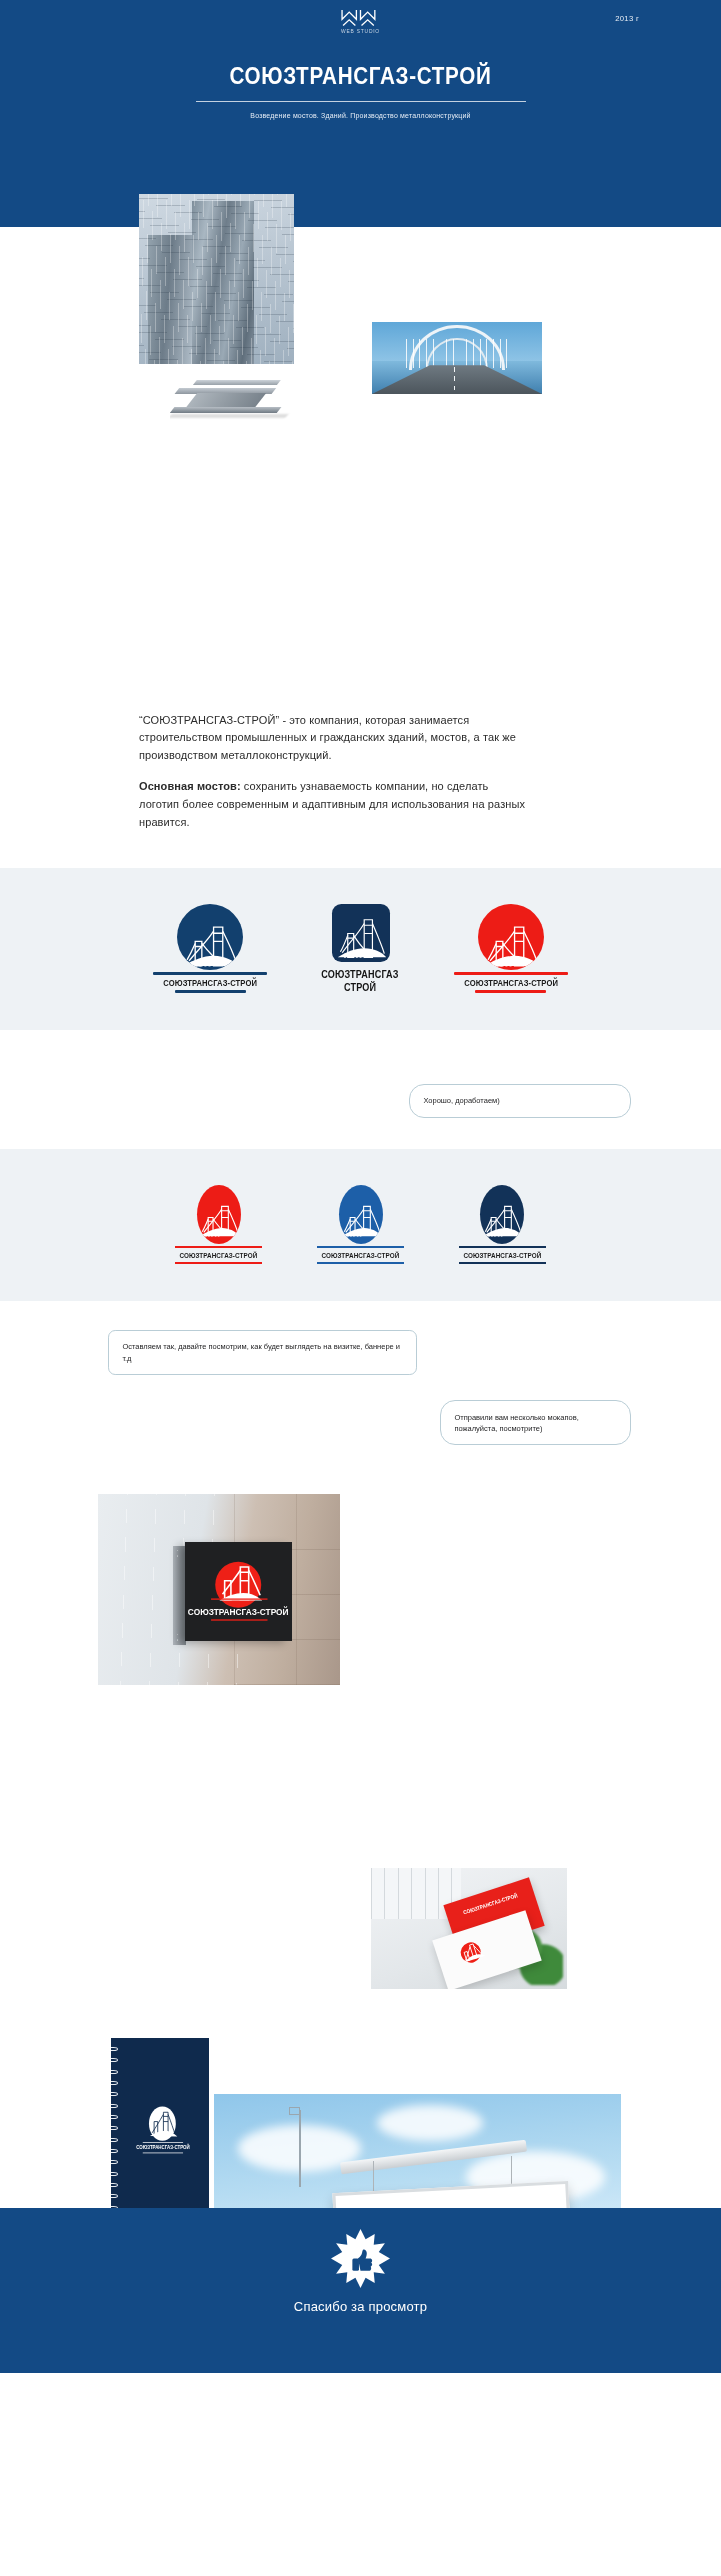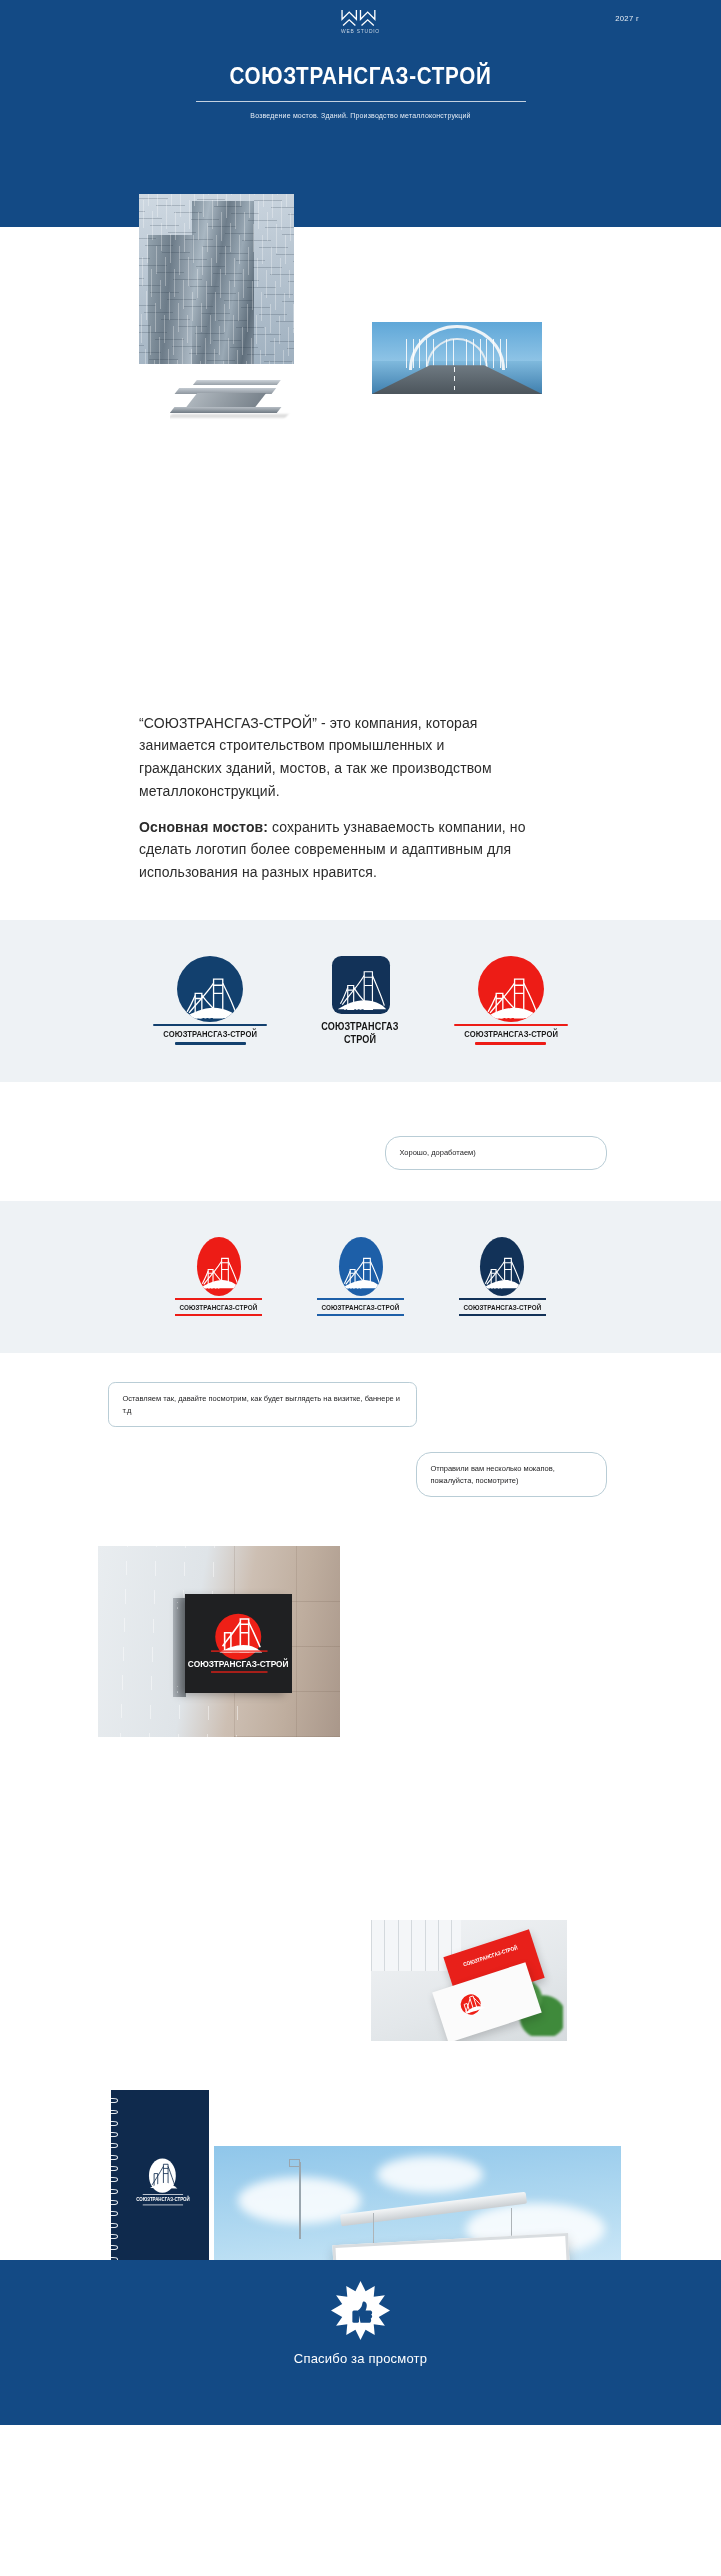--- a/index.html
+++ b/index.html
@@ -126,21 +126,21 @@
     background: linear-gradient(180deg,#b7bec5,#707a83); transform: skewX(-38deg); }
   .beam-top2 { left: 20%; top: 20%; width: 68%; height: 9%;
     background: linear-gradient(180deg,#cdd3d9,#98a1a9); transform: skewX(-38deg); }
   .beam-sh   { left: 0; top: 84%; width: 94%; height: 7%;
     background: rgba(0,0,0,.13); transform: skewX(-38deg); filter: blur(1px); }
 
   
   .desc { width: 721px; padding: 20.6px 0 36px; }
   .desc-inner { width: 392px; margin-left: 139px; }
   .desc p {
-    font-size: 14px;
+    font-size: 11px;
     line-height: 1.62;
     color: #2b2b2b;
     letter-spacing: 0.1px;
   }
   .desc p + p { margin-top: 13.4px; }
   .desc b { font-weight: bold; }
 
   
   .band { background: #eef2f5; width: 721px; padding: 36px 0 37px; }
   .logo-row { display: flex; justify-content: center; align-items: flex-end; gap: 47px; }
@@ -196,21 +196,21 @@
   .bubble {
     border: 0.5px solid #b9cdd6;
     border-radius: 7.2px;
     background: #ffffff;
     padding: 10.3px 13.4px;
     font-size: 7.5px;
     line-height: 1.5;
     color: #1d1d1f;
   }
   .bubble-left  { width: 309px; margin-left: 108px; }
-  .bubble-right { width: 222px; margin-left: auto; margin-right: 114px; margin-top: 25px; border-radius: 15px; }
+  .bubble-right { width: 222px; margin-left: auto; margin-right: 90px; margin-top: 25px; border-radius: 15px; }
   .bubble-right.narrow { width: 191px; }
 
   
   .mockups { position: relative; width: 721px; height: 732px; background: #fff; }
   .mk { position: absolute; overflow: hidden; }
 
   
   .mk-sign { left: 98px; top: 18px; width: 242px; height: 191px; }
   .sign-bg { position:absolute; inset:0; background: linear-gradient(100deg,#e9edf0 0%, #dfe4e8 40%, #cdbfb3 58%, #bfae9f 78%, #a9978a 100%); }
   .sign-glass { position:absolute; left:0; top:0; width:58%; height:100%;
@@ -299,21 +299,21 @@
         <g fill="none" stroke="#ffffff" stroke-width="2.6">
           <path d="M4 2 L4 20 L18 6 L32 20 L32 2"></path>
           <path d="M40 2 L40 20 L54 6 L68 20 L68 2"></path>
           <path d="M6 32 L18 21 L30 32"></path>
           <path d="M42 32 L54 21 L66 32"></path>
         </g>
       </svg>
       <div class="studio-name">WEB STUDIO</div>
     </div>
 
-    <div class="year">2027 г</div>
+    <div class="year">2013 г</div>
 
     <div class="hero-center">
       <div class="hero-title">СОЮЗТРАНСГАЗ-СТРОЙ</div>
       <div class="hero-rule"></div>
       <div class="hero-sub">Возведение мостов. Зданий. Производство металлоконструкций</div>
     </div>
   </section>
 
   <section class="collage">
 

